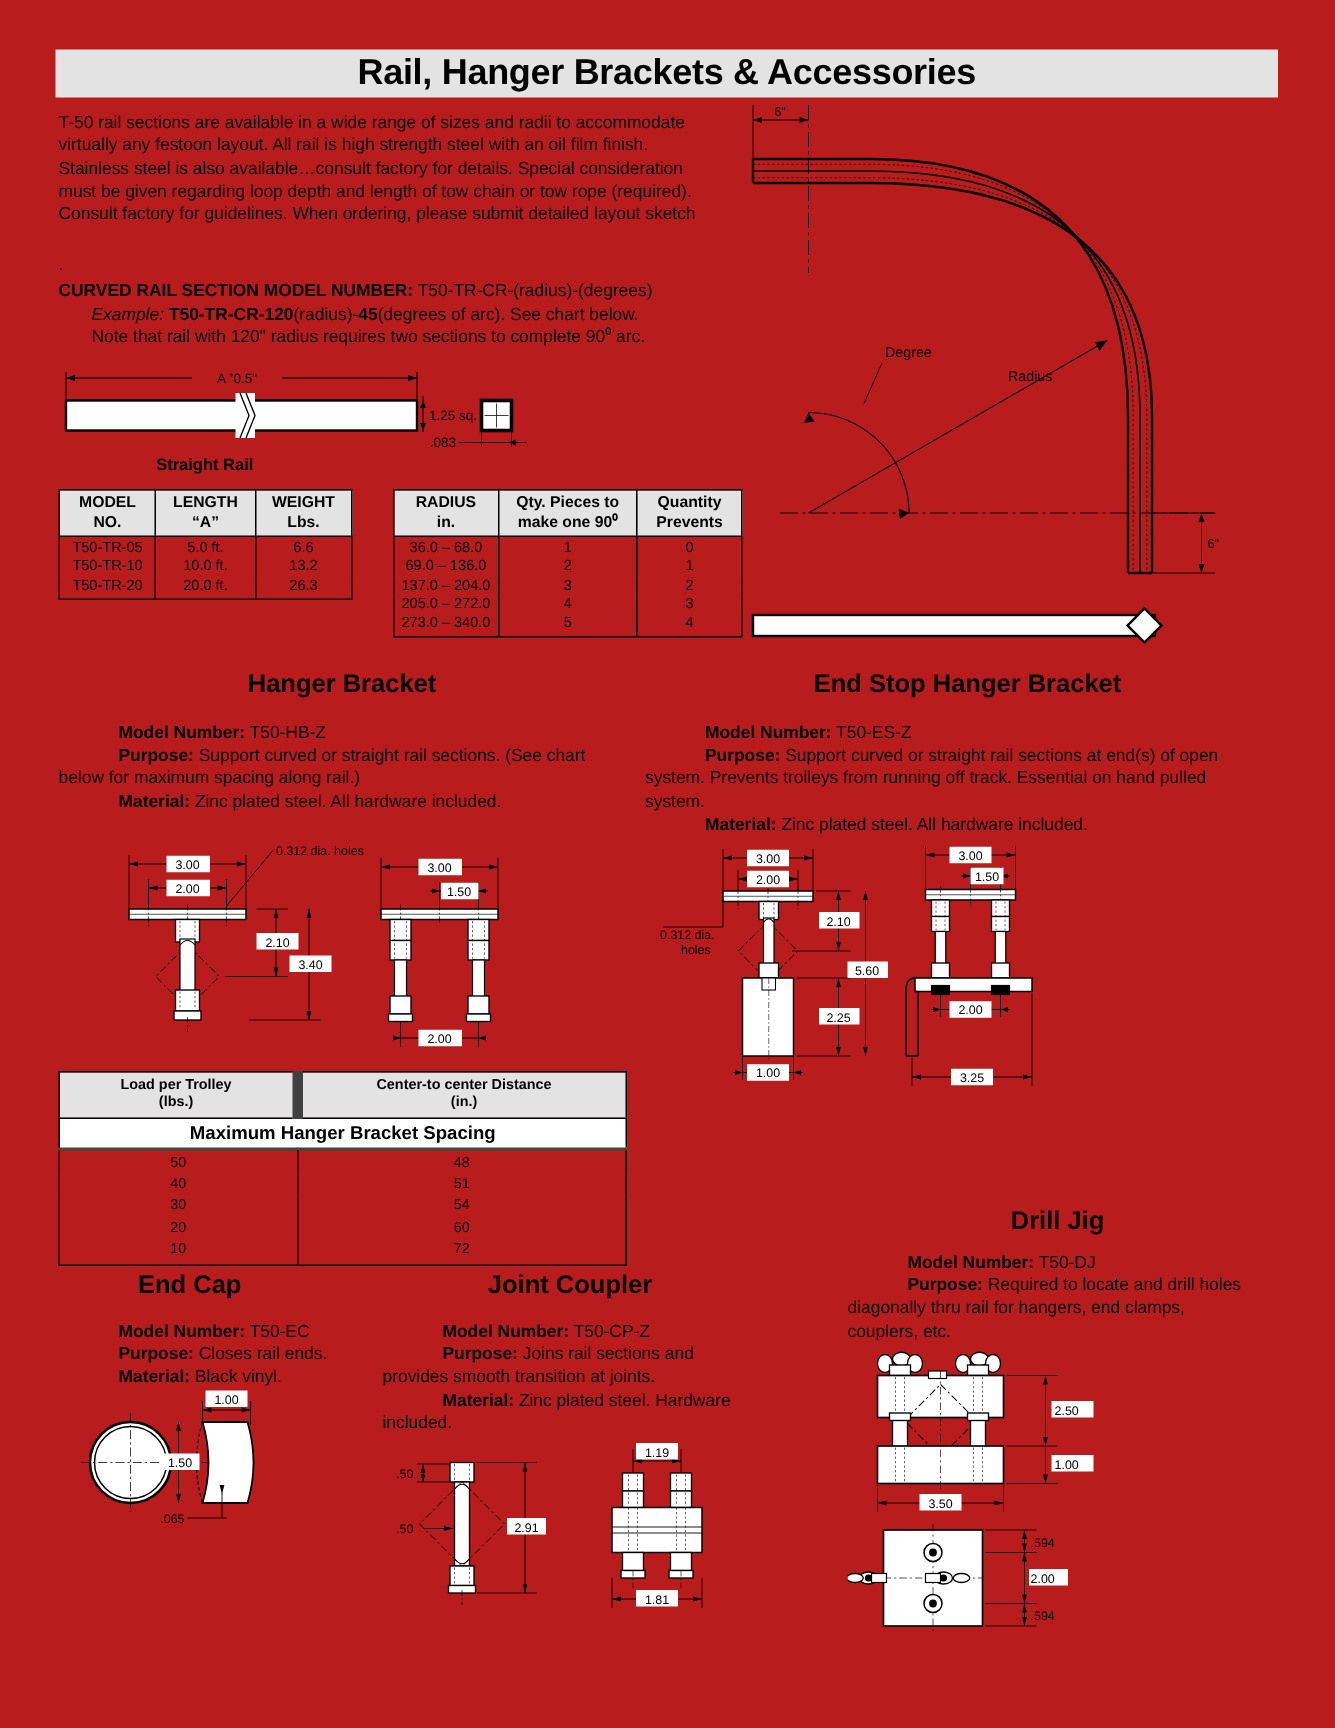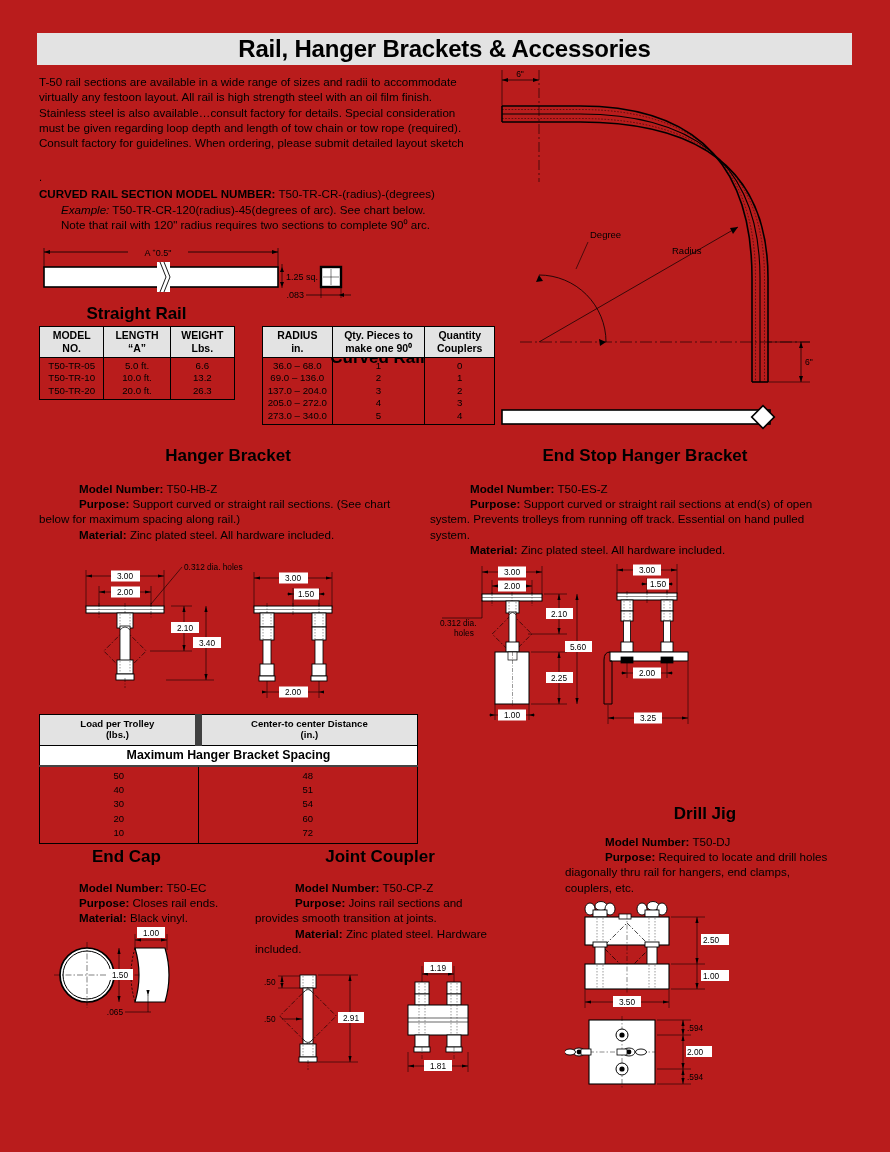--- a/index.html
+++ b/index.html
@@ -25,21 +25,21 @@
   
   .intro{
     position:absolute;left:39px;top:74px;width:430px;
     font-size:11.6px;line-height:15.3px;text-align:left;
   }
   .dot-line{position:absolute;left:39px;top:172px;font-size:11px;line-height:10px;}
 
   .model-block{position:absolute;left:39px;top:186px;width:470px;font-size:11.6px;line-height:15.6px;}
   .model-block .hdr{font-weight:bold;}
   .model-block .ital{font-style:italic;}
-  .model-block .b{font-weight:normal;}
+  .model-block .b{font-weight:bold;}
   .indent1{padding-left:22px;}
 
   
   svg{display:block;}
   .dw{position:absolute;}
 
   
   .sec-head{
     position:absolute;font-size:17px;font-weight:bold;text-align:center;
   }
@@ -55,21 +55,21 @@
   .tbl th,.tbl td{border-left:1px solid #000;border-right:1px solid #000;text-align:center;padding:0;}
   .tbl thead th{
     background:#e3e3e3;font-weight:bold;font-size:10.5px;line-height:12.5px;
     border-bottom:1px solid #000;padding:2px 2px 3px 2px;
   }
   .tbl tbody td{line-height:12.4px;font-size:9.7px;padding:0 2px;}
   .tbl tbody tr:first-child td{padding-top:2px;}
   .tbl tbody tr:last-child td{padding-bottom:2px;}
 
   .tbl-caption{
-    position:absolute;font-size:17px;font-weight:bold;text-align:center;
+    position:absolute;font-size:11px;font-weight:bold;text-align:center;
   }
 
   
   .spacing-tbl{position:absolute;left:39px;top:714px;width:379px;font-size:9.6px;}
   .spacing-tbl table{border:1px solid #000;width:100%;border-collapse:collapse;}
   .spacing-tbl .cap-row td{
     background:#fff;font-weight:bold;font-size:12.4px;text-align:center;
     padding:3px 0 4px 0;border-bottom:2px solid #444;
   }
   .spacing-tbl thead.h2 th{
@@ -237,21 +237,21 @@
           <th style="width:30%">
             <div>RADIUS</div>
             <div>in.</div>
           </th>
           <th style="width:40%">
             <div>Qty. Pieces to</div>
             <div>make one 90⁰</div>
           </th>
           <th style="width:30%">
             <div>Quantity</div>
-            <div>Couplers</div>
+            <div>Prevents</div>
           </th>
         </tr>
       </thead>
       <tbody>
         <tr>
           <td>36.0 – 68.0</td>
           <td>1</td>
           <td>0</td>
         </tr>
         <tr>

